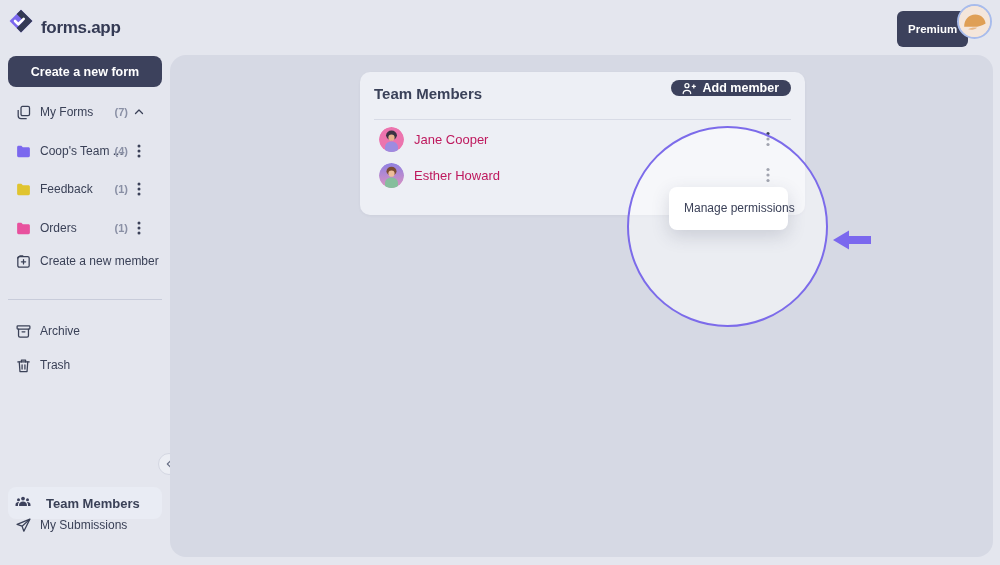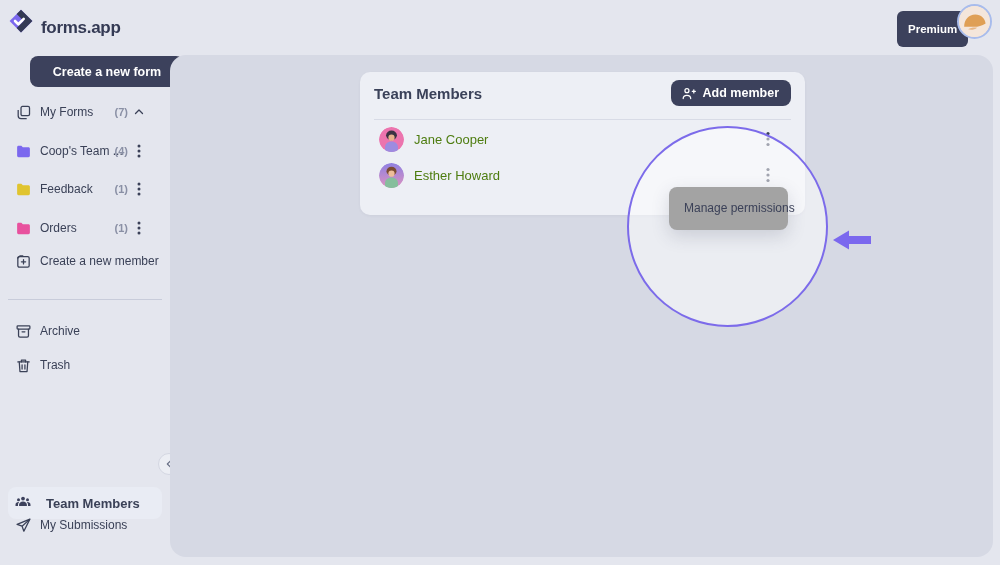--- a/index.html
+++ b/index.html
@@ -30,21 +30,21 @@
     background:var(--navy);color:#fff;font-size:11.5px;font-weight:700;
     display:flex;align-items:center;cursor:pointer;font-family:inherit;
   }
   .header-avatar{left:957px;top:4px;width:35px;height:35px;border-radius:50%;
     border:2px solid #A8BCEC;background:#F4E6DB;overflow:hidden;cursor:pointer}
 
   
   .create-form-btn{
     left:8px;top:56px;width:154px;height:31px;border:0;border-radius:8px;
     background:var(--navy);color:#fff;font-size:12.5px;font-weight:700;
-    cursor:pointer;font-family:inherit;margin-left:22px;
+    cursor:pointer;font-family:inherit;
   }
   .side-row{left:8px;width:154px;height:22px;display:flex;align-items:center;cursor:pointer}
   .side-row .icon{width:18px;height:18px;margin-left:6px;display:flex;align-items:center;justify-content:center;flex:none}
   .side-row .lbl{margin-left:8px;font-size:12px;font-weight:400;color:var(--text-dark);white-space:nowrap}
   .side-row .count{position:absolute;right:34px;font-size:11px;font-weight:700;color:var(--text-gray)}
   .side-row .trail{position:absolute;right:16px;width:14px;height:14px;display:flex;align-items:center;justify-content:center}
   .fc-purple{color:#7B68EE}.fc-yellow{color:#E0C42F}.fc-pink{color:#E8519E}
   .side-divider{left:8px;top:299px;width:154px;height:1px;background:#C8CCDA}
   .collapse-btn{left:158px;top:453px;width:22px;height:22px;border-radius:50%;
     background:#ECEEF4;border:1px solid #D4D7E2;display:flex;align-items:center;justify-content:center;cursor:pointer}
@@ -54,34 +54,34 @@
   }
   .team-members-item .icon{width:18px;height:18px;margin-left:6px;display:flex;align-items:center;justify-content:center}
   .team-members-item .lbl{margin-left:14px;font-size:13px;font-weight:700;color:var(--text-dark)}
 
   
   .panel{left:170px;top:55px;width:823px;height:502px;border-radius:16px;background:var(--panel-bg)}
 
   .card{position:absolute;left:190px;top:17px;width:445px;height:143px;border-radius:10px;
     background:var(--card-bg);box-shadow:0 1px 3px rgba(70,75,100,.06)}
   .card-title{position:absolute;left:14px;top:13px;font-size:15px;font-weight:700;color:#3A4159}
-  .add-member-btn{position:absolute;right:14px;top:8px;height:26px;padding:0 12px 0 10px;border:0;border-radius:8px;
+  .add-member-btn{position:absolute;right:14px;top:8px;height:16px;padding:0 12px 0 10px;border:0;border-radius:8px;
     background:var(--navy);color:#fff;font-size:12.5px;font-weight:700;display:flex;align-items:center;gap:7px;
     cursor:pointer;font-family:inherit}
   .card-divider{position:absolute;left:14px;right:14px;top:47px;height:1px;background:#D8DBE6}
   .member-row{position:absolute;left:14px;right:14px;height:28px;display:flex;align-items:center}
   .member-row.r0{top:53px}.member-row.r1{top:89px}
   .member-avatar{width:25px;height:25px;border-radius:50%;overflow:hidden;flex:none;margin-left:5px}
-  .member-name{margin-left:10px;font-size:13px;font-weight:400;color:#4d7c0f}
+  .member-name{margin-left:10px;font-size:13px;font-weight:400;color:#be185d}
   .row-kebab{position:absolute;right:14px;width:18px;height:22px;display:flex;align-items:center;justify-content:center;cursor:pointer}
 
   
   .spotlight{position:absolute;left:457px;top:71px;width:201px;height:201px;border-radius:50%;
     border:2px solid #7C6BEA;background:rgba(255,255,255,.52)}
-  .context-menu{position:absolute;left:499px;top:132px;width:119px;border-radius:8px;background:#a3a3a3;
+  .context-menu{position:absolute;left:499px;top:132px;width:119px;border-radius:8px;background:#ffffff;
     box-shadow:0 6px 18px rgba(55,60,90,.18);padding:4px}
   .menu-item{height:31px;line-height:31px;padding:0 9px;margin:2px;font-size:12px;font-weight:400;
     color:#3B4158;border-radius:6px;cursor:pointer;white-space:nowrap}
   .menu-item.danger{background:var(--danger-bg);color:var(--danger)}
   .arrow-left{position:absolute;left:663px;top:174px}
 </style>
 </head>
 <body>
 
 <div class="abs logo">

